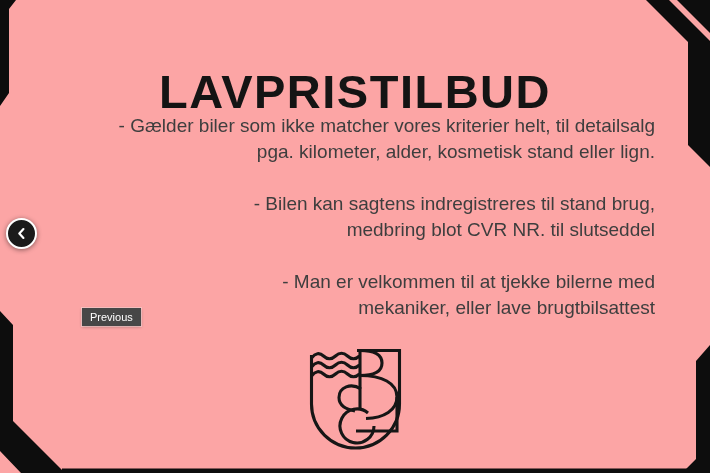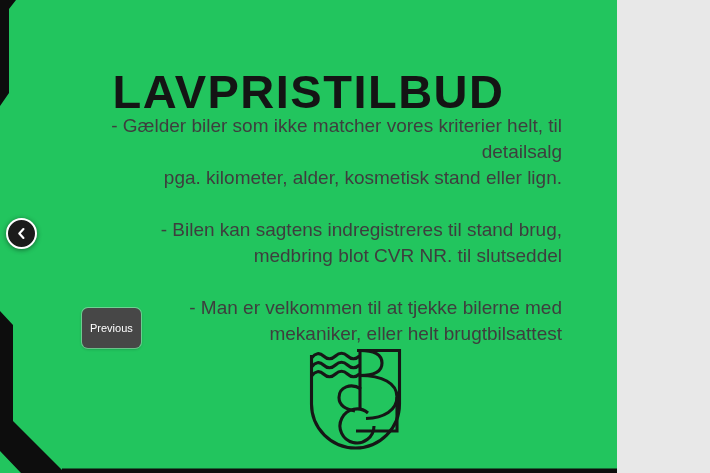--- a/index.html
+++ b/index.html
@@ -1,19 +1,19 @@
 <!DOCTYPE html>
 <html><head>
 <meta charset="utf-8">
 <style>
   html,body{margin:0;padding:0;background:#e8e8e8;}
   .stage{
     position:relative;
-    width:617px;height:473px;
-    background:#22c55e;
+    width:710px;height:473px;
+    background:#fca5a5;
     overflow:hidden;
     font-family:"Liberation Sans", sans-serif;
   }
   
   .corners{
     position:absolute;inset:0;width:710px;height:473px;
     pointer-events:none;
   }
   
   .title{
@@ -53,22 +53,22 @@
     padding:0;
   }
   
   .tooltip{
     position:absolute;
     left:82px;top:308px;
     background:#474747;
     color:#ffffff;
     font-size:11px;
     line-height:14px;
-    padding:13px 8px;
-    border-radius:6px;
+    padding:2px 8px;
+    border-radius:0;
     box-shadow:0 0 0 1px rgba(255,255,255,.35), 0 1px 3px rgba(0,0,0,.3);
     white-space:nowrap;
   }
   
   .logo{
     position:absolute;
     left:308px;top:347px;
     width:95px;height:106px;
   }
   .logo svg{display:block;}
@@ -96,21 +96,21 @@
   </svg>
 
   <h1 class="title">LAVPRISTILBUD</h1>
 
   <div class="paragraphs">
     <p>- Gælder biler som ikke matcher vores kriterier helt, til detailsalg
 pga. kilometer, alder, kosmetisk stand eller lign.</p>
     <p>- Bilen kan sagtens indregistreres til stand brug,
 medbring blot CVR NR. til slutseddel</p>
     <p>- Man er velkommen til at tjekke bilerne med
-mekaniker, eller helt brugtbilsattest</p>
+mekaniker, eller lave brugtbilsattest</p>
   </div>
 
   <button class="prev-btn" aria-label="Previous">
     <span style="display:flex;">
       <svg width="17" height="17" viewBox="0 0 31 31" xmlns="http://www.w3.org/2000/svg">
         <polyline points="19,7.5 11.5,15.5 19,23.5" fill="none" stroke="#ffffff" stroke-width="4" stroke-linecap="round" stroke-linejoin="round"></polyline>
       </svg>
     </span>
   </button>
 

